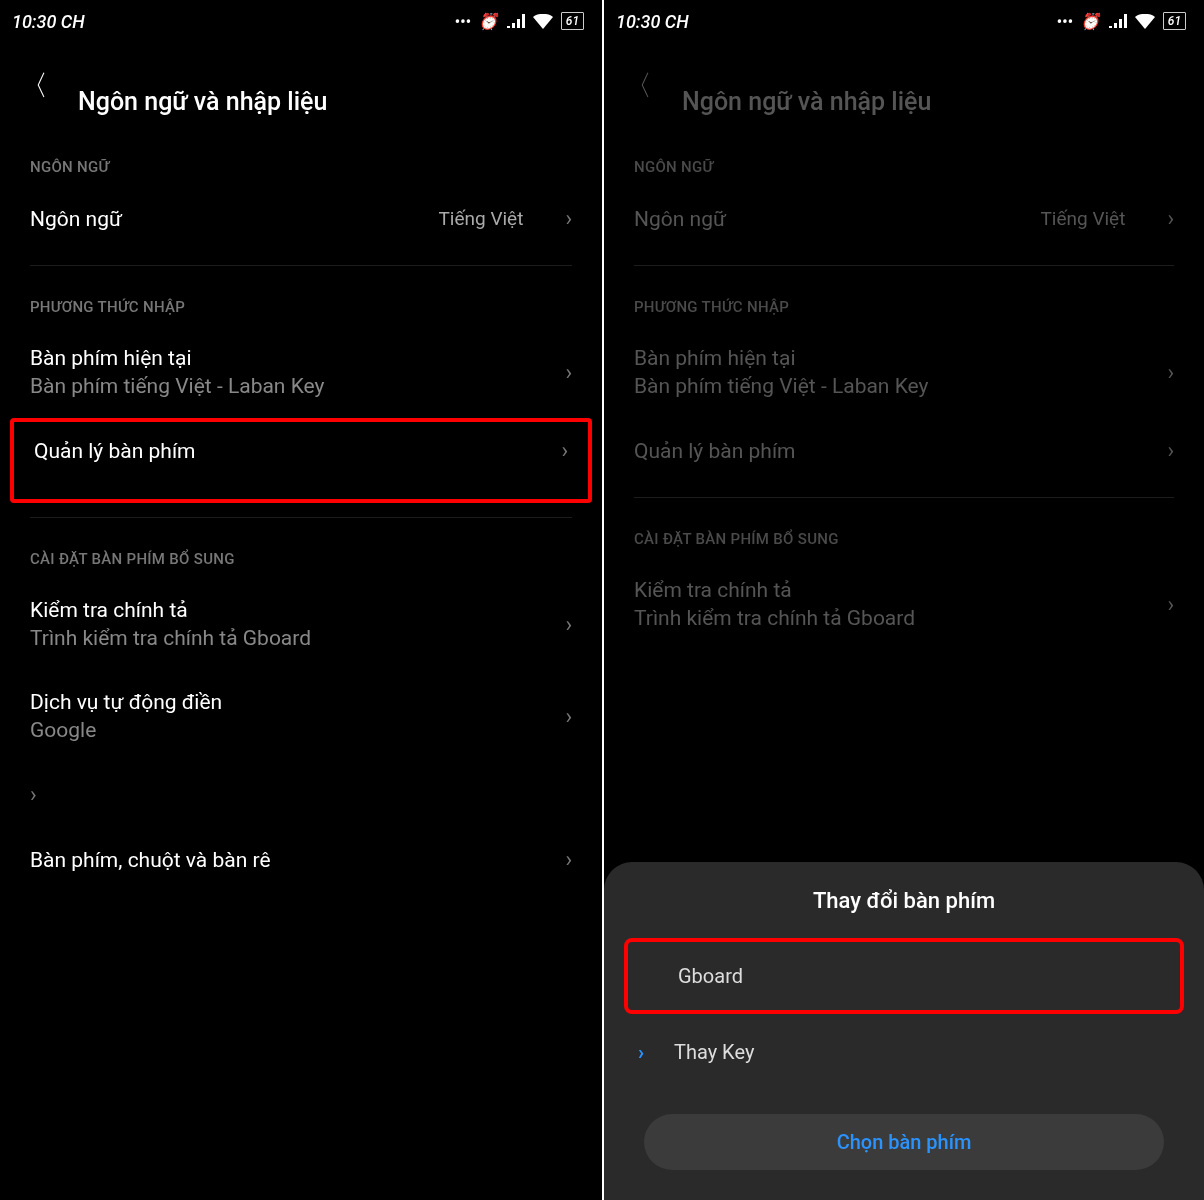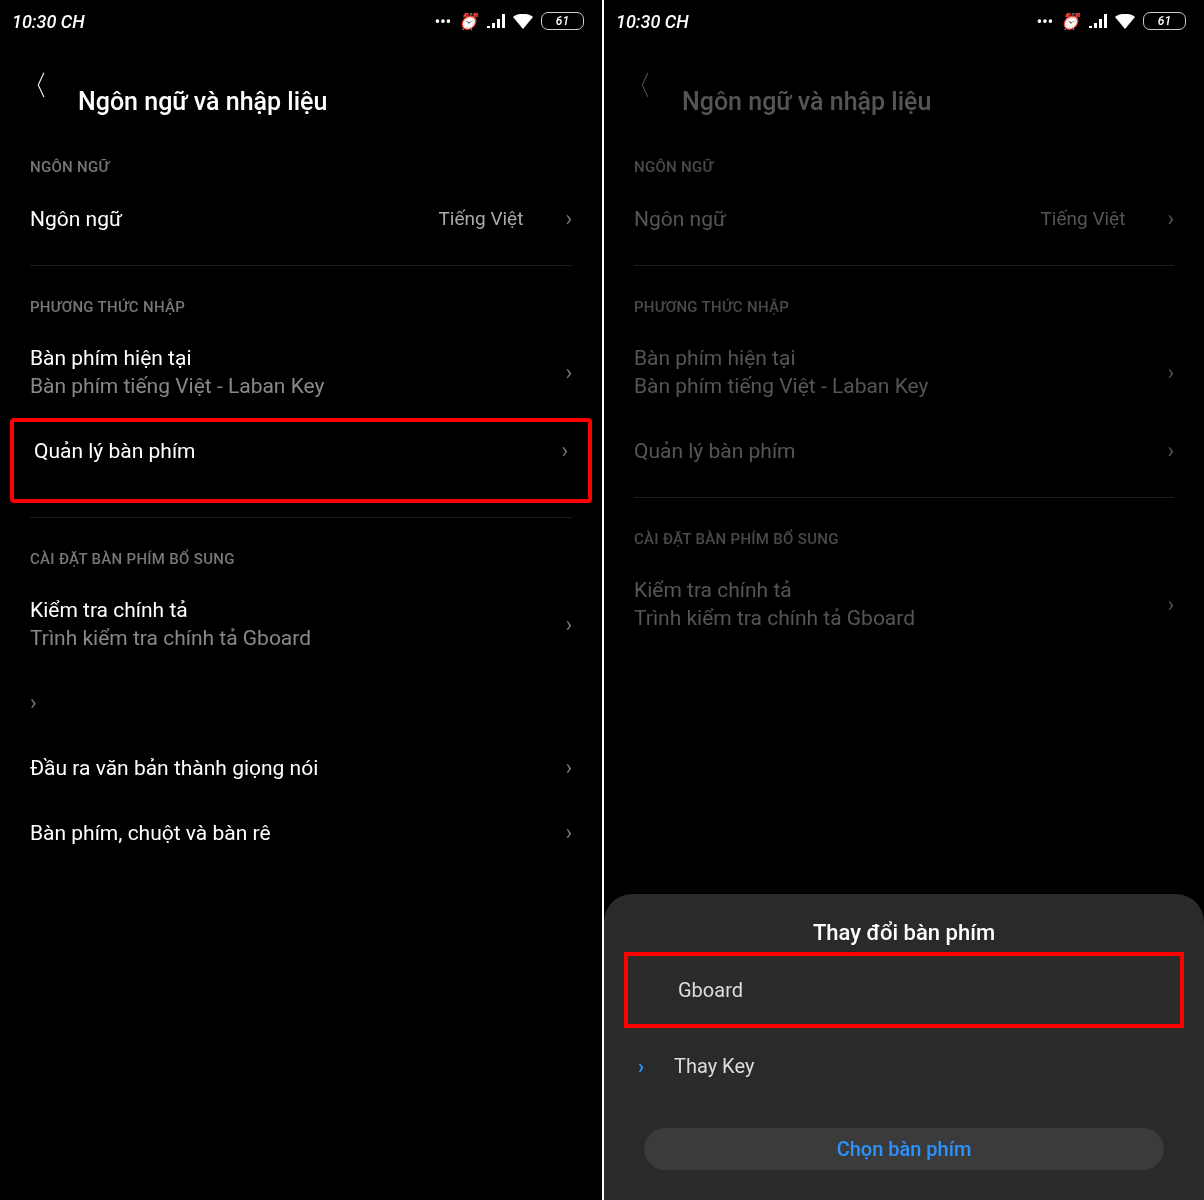--- a/index.html
+++ b/index.html
@@ -30,22 +30,22 @@
     font-style: italic;
   }
   .status-icons {
     display: flex;
     align-items: center;
     gap: 8px;
     font-size: 16px;
   }
   .battery {
     border: 1.5px solid #ccc;
-    border-radius: 7px;
-    padding: 1px 14px;
+    border-radius: 1px;
+    padding: 1px 4px;
     font-size: 12px;
     display: inline-flex;
     align-items: center;
     text-align: center;
   }
   .header {
     display: flex;
     align-items: center;
     padding: 18px 20px 24px 20px;
     gap: 30px;
@@ -96,48 +96,48 @@
     left: 0; right: 0; bottom: 0;
     background: #2a2a2a;
     border-top-left-radius: 28px;
     border-top-right-radius: 28px;
     padding: 26px 20px 30px;
   }
   .sheet-title {
     text-align: center;
     font-size: 22px;
     font-weight: 500;
-    margin-bottom: 7px;
+    margin-bottom: 25px;
   }
   .sheet-option {
     padding: 22px 20px 22px 50px;
     font-size: 20px;
     color: #ddd;
     position: relative;
   }
   .sheet-option.highlight {
     border: 4px solid #f00;
-    border-radius: 0;
+    border-radius: 8px;
     margin: 0 0 4px 0;
   }
   .sheet-option .check {
     position: absolute;
     left: 14px;
     top: 50%;
     transform: translateY(-50%);
     color: #2b93ff;
     font-size: 20px;
     font-weight: 700;
   }
   .sheet-action {
     margin: 28px 20px 0;
     background: #3b3b3b;
     border-radius: 40px;
     text-align: center;
-    padding: 9px 0;
+    padding: 16px 0;
     color: #2b93ff;
     font-size: 20px;
     font-weight: 500;
   }
   svg.signal { width: 18px; height: 14px; }
   svg.wifi { width: 20px; height: 15px; }
 </style>
 </head>
 <body>
 
@@ -192,26 +192,27 @@
 
   <div class="section-label">CÀI ĐẶT BÀN PHÍM BỔ SUNG</div>
   <div class="row">
     <div class="left">
       <span class="primary">Kiểm tra chính tả</span>
       <span class="secondary">Trình kiểm tra chính tả Gboard</span>
     </div>
     <span class="chev">›</span>
   </div>
   <div class="row">
-    <span class="chev">›</span>
-  </div>
-  <div class="row">
-    <div class="left">
-        <span class="primary">Đầu ra văn bản thành giọng nói</span>
-      </div>
+    <div class="left">
+      <span class="primary">Dịch vụ tự động điền</span>
+      <span class="secondary">Google</span>
+    </div>
+    <span class="chev">›</span>
+  </div>
+  <div class="row">
     <span class="chev">›</span>
   </div>
   <div class="row">
     <div class="left">
         <span class="primary">Bàn phím, chuột và bàn rê</span>
       </div>
     <span class="chev">›</span>
   </div>
 </div>
 

